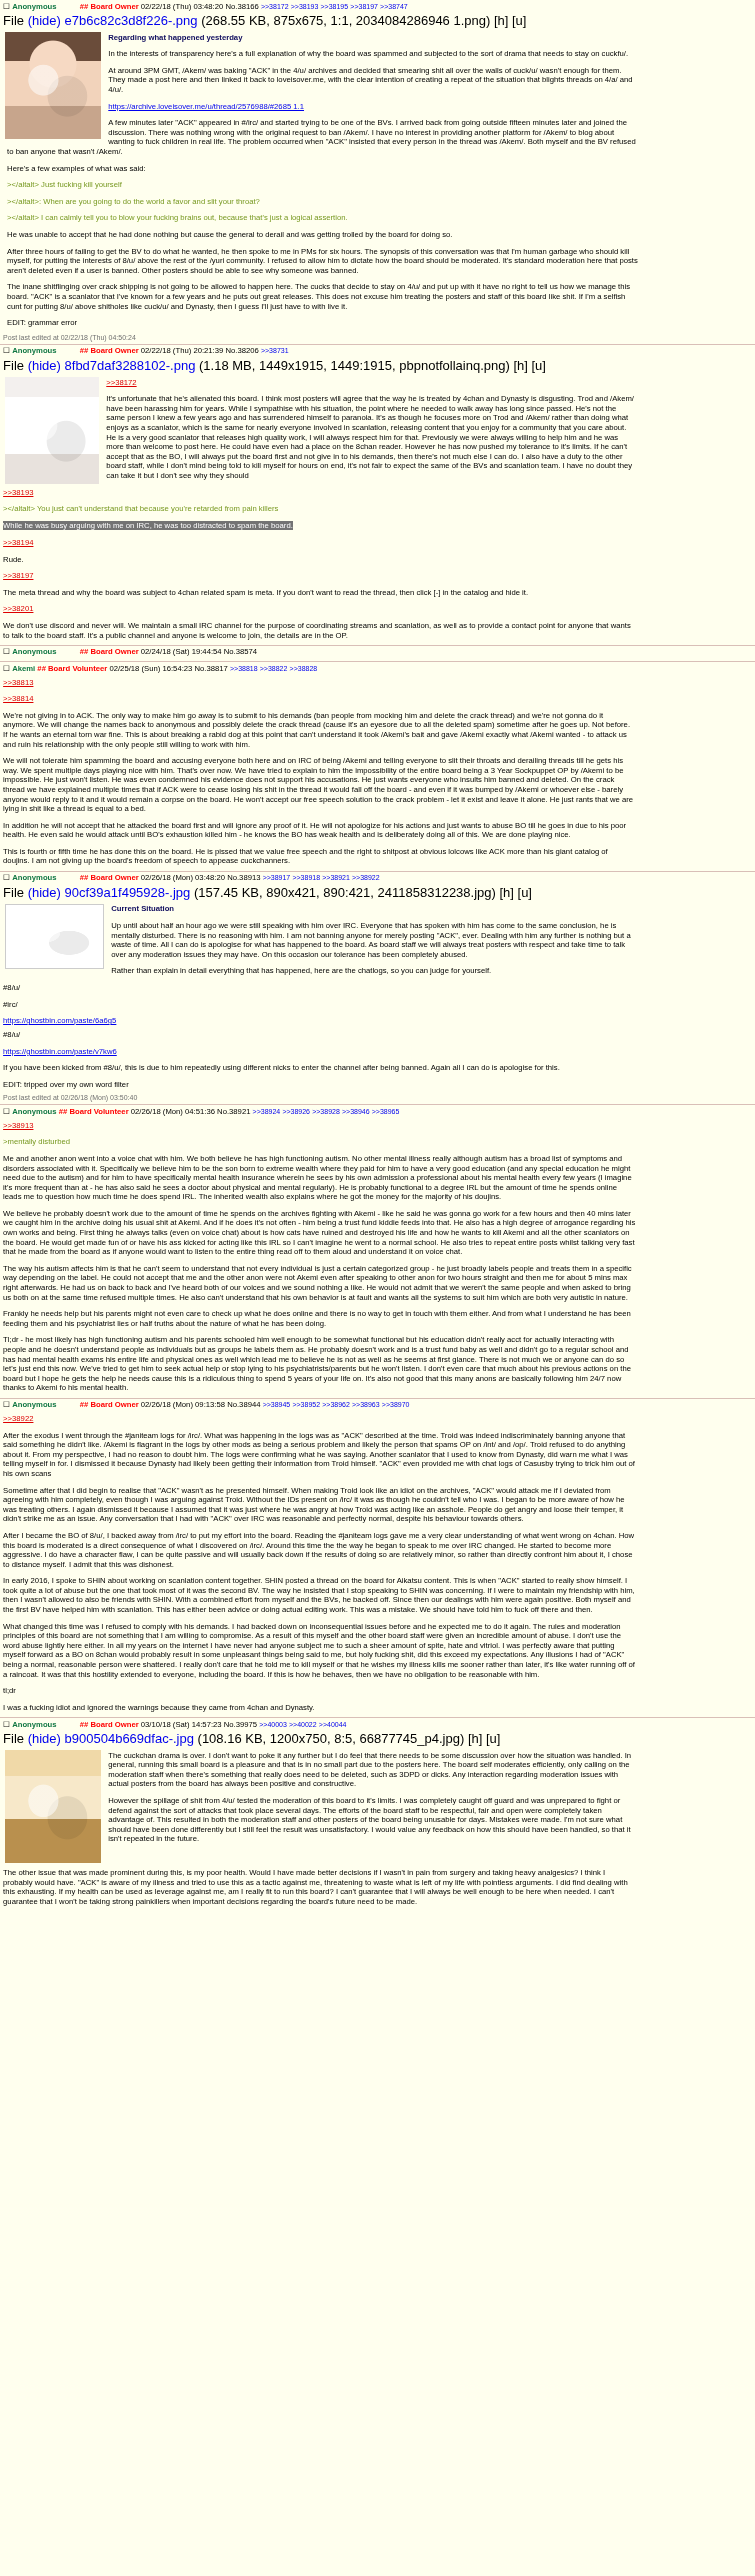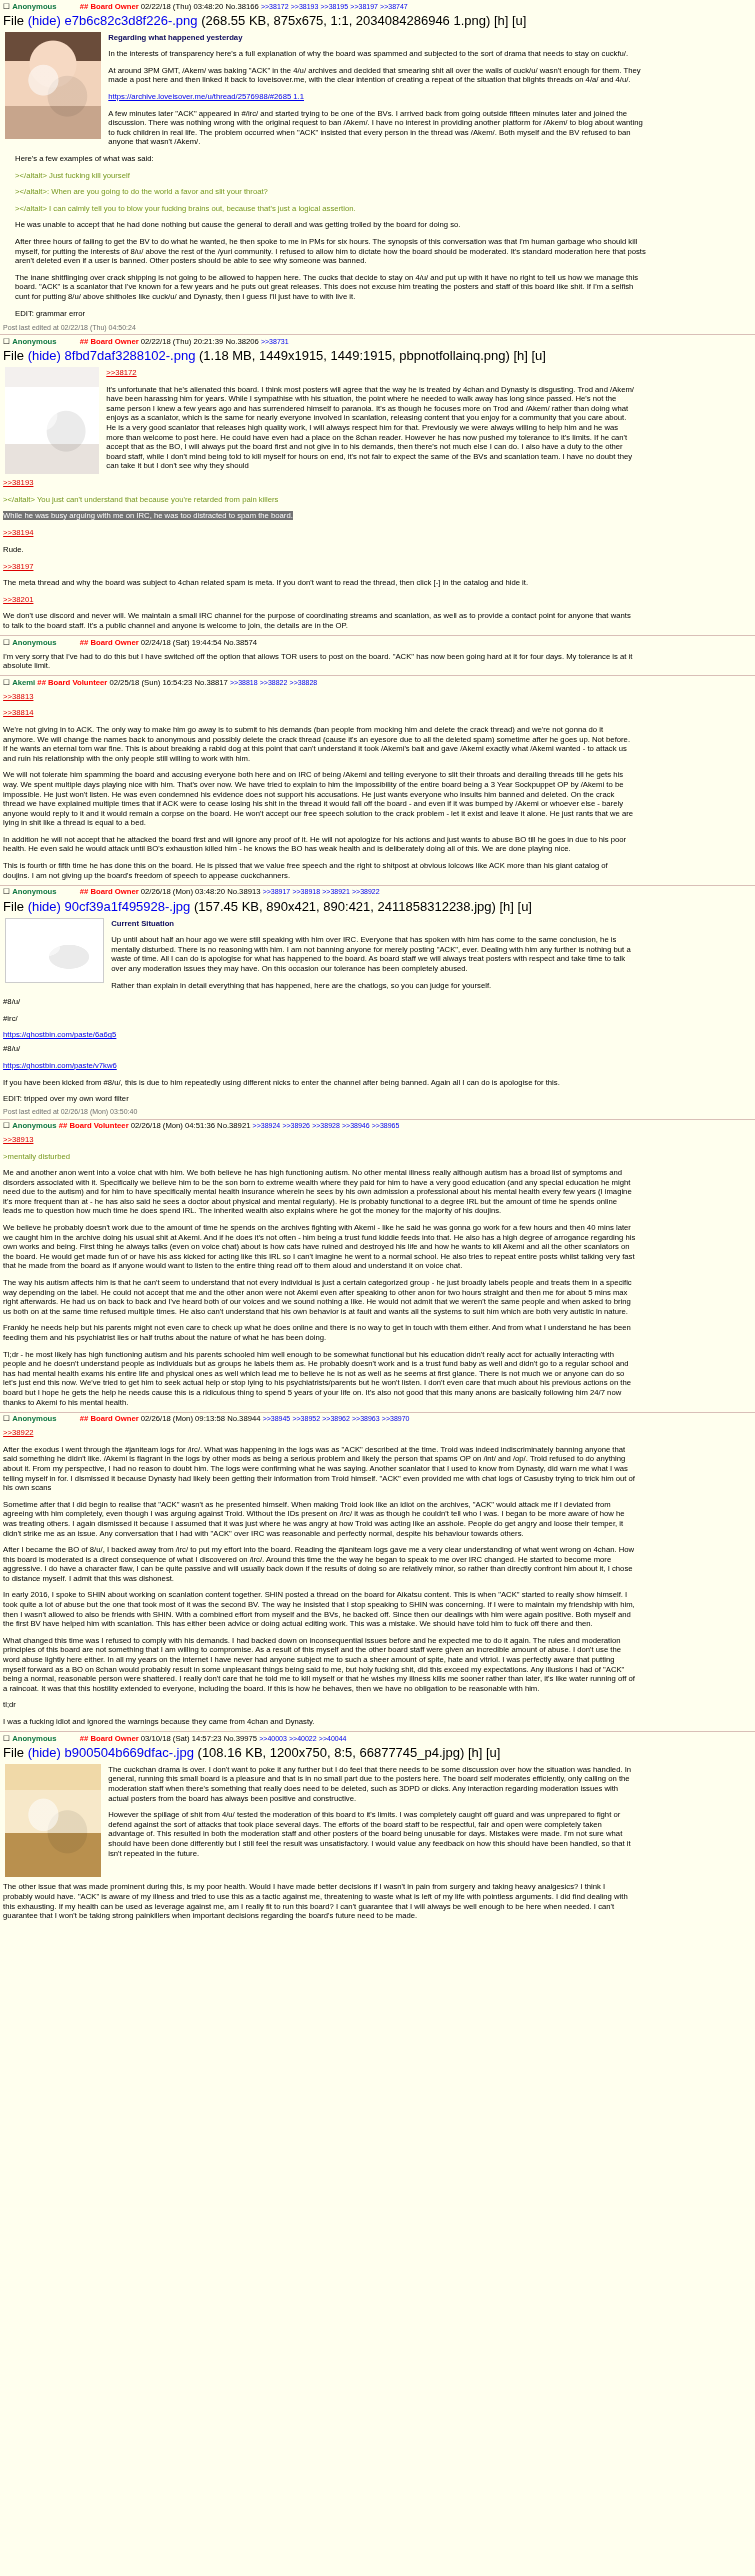--- a/index.html
+++ b/index.html
@@ -80,21 +80,21 @@
     </span>
   </div>
   <div class="fileline">
     <span>File</span>
     <a href="#">(hide)</a>
     <a href="#">e7b6c82c3d8f226-.png</a>
     <span>(268.55 KB, 875x675, 1:1, 2034084286946 1.png) [h] [u]</span>
   </div>
   <div class="postmsg-wrap">
     <div class="thumb img-anime1 ph"></div>
-    <div class="msg" style="margin-left:12px">
+    <div class="msg" style="margin-left:4px">
       <p class="bold subject">Regarding what happened yesterday</p>
       <p>In the interests of transparency here's a full explanation of why the board was spammed and subjected to the sort of drama that needs to stay on cuckfu/.</p>
       <p>At around 3PM GMT, /Akem/ was baking "ACK" in the 4/u/ archives and decided that smearing shit all over the walls of cuck/u/ wasn't enough for them. They made a post here and then linked it back to loveisover.me, with the clear intention of creating a repeat of the situation that blights threads on 4/a/ and 4/u/.</p>
       <p><a class="extlink" href="#">https://archive.loveisover.me/u/thread/2576988/#2685 1.1</a></p>
       <p>A few minutes later "ACK" appeared in #/irc/ and started trying to be one of the BVs. I arrived back from going outside fifteen minutes later and joined the discussion. There was nothing wrong with the original request to ban /Akem/. I have no interest in providing another platform for /Akem/ to blog about wanting to fuck children in real life. The problem occurred when "ACK" insisted that every person in the thread was /Akem/. Both myself and the BV refused to ban anyone that wasn't /Akem/.</p>
       <p>Here's a few examples of what was said:</p>
       <p class="greentext">&gt;&lt;/altalt&gt;  Just fucking kill yourself</p>
       <p class="greentext">&gt;&lt;/altalt&gt;: When are you going to do the world a favor and slit your throat?</p>
       <p class="greentext">&gt;&lt;/altalt&gt;  I can calmly tell you to blow your fucking brains out, because that's just a logical assertion.</p>
       <p>He was unable to accept that he had done nothing but cause the general to derail and was getting trolled by the board for doing so.</p>
@@ -146,23 +146,20 @@
 </div>
 <div class="post-sep"></div>
 
 <div class="post">
   <div class="hdr">
     <span>☐</span>
     <span class="name">Anonymous</span>
     <span class="cap-owner">## Board Owner</span>
     <span class="datetime">02/24/18 (Sat) 19:44:54 No.38574</span>
   </div>
-  <div class="msg" style="margin-left:0">
-    <p>I'm very sorry that I've had to do this but I have switched off the option that allows TOR users to post on the board. "ACK" has now been going hard at it for four days. My tolerance is at it absolute limit.</p>
-  </div>
 </div>
 <div class="post-sep"></div>
 
 <div class="post">
   <div class="hdr">
     <span>☐</span>
     <span class="name">Akemi</span>
     <span class="cap-vol">## Board Volunteer</span>
     <span class="datetime">02/25/18 (Sun) 16:54:23 No.38817</span>
     <span class="replylinks">

